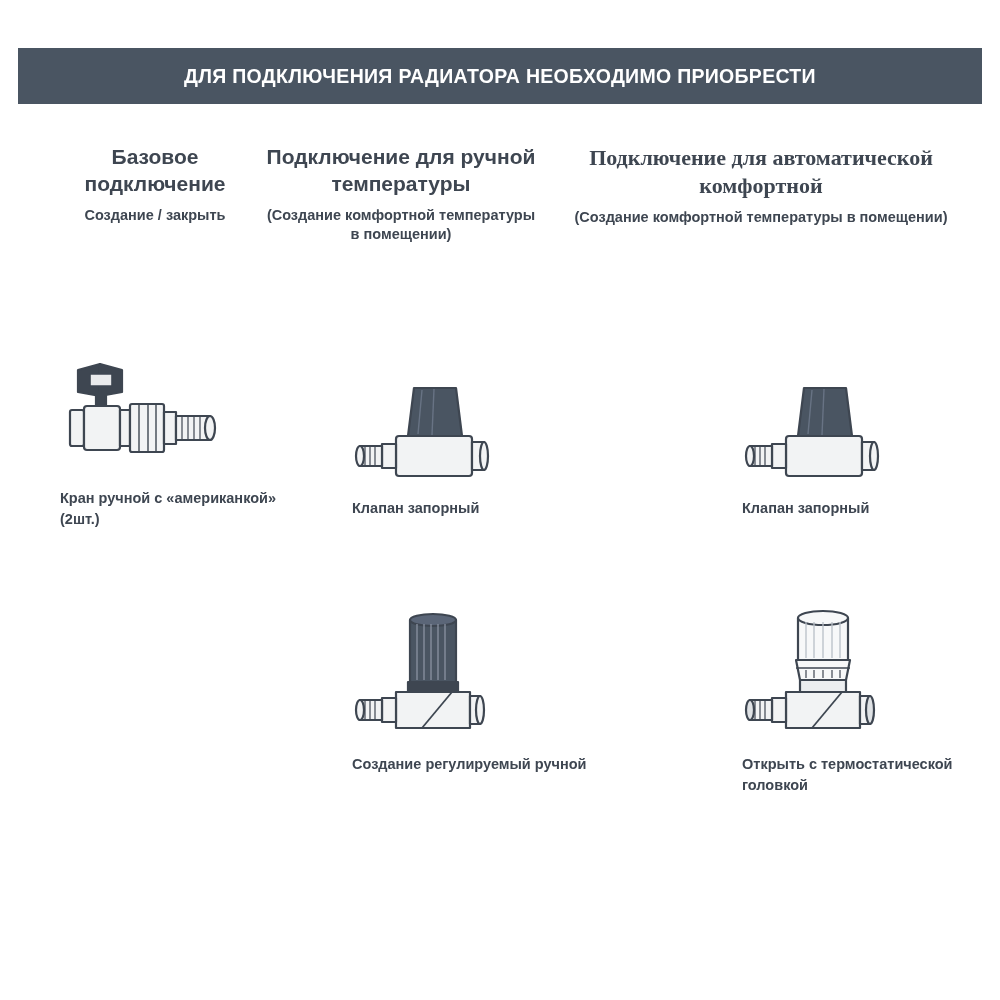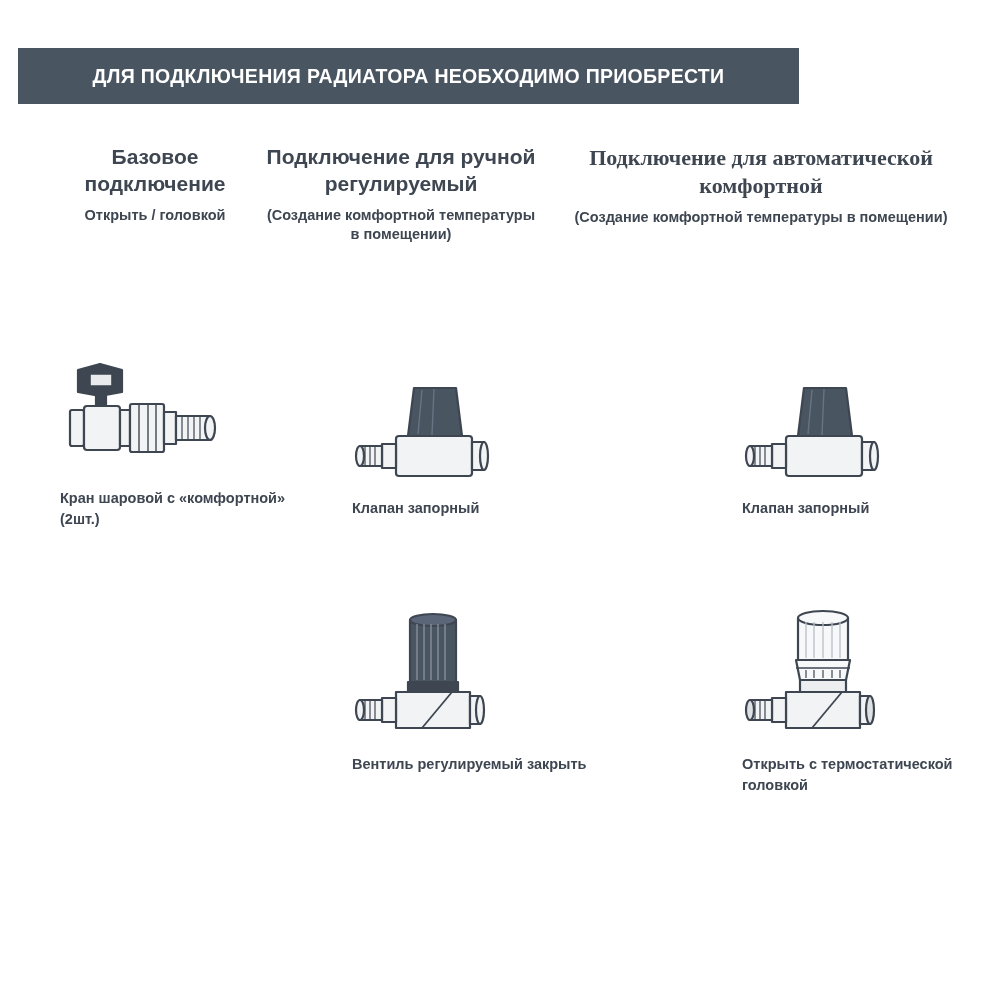--- a/index.html
+++ b/index.html
@@ -15,21 +15,21 @@
     color: #3e4651;
     position: relative;
     overflow: hidden;
   }
 
   
   .header-banner {
     position: absolute;
     left: 18px;
     top: 48px;
-    width: 781px;
+    width: 964px;
     height: 56px;
     background: #4a5562;
     display: flex;
     align-items: center;
     justify-content: center;
   }
   .header-banner .title {
     color: #ffffff;
     font-size: 19.5px;
     font-weight: bold;
@@ -108,25 +108,25 @@
 <body>
 
 <div class="header-banner">
   <div class="title">ДЛЯ ПОДКЛЮЧЕНИЯ РАДИАТОРА НЕОБХОДИМО ПРИОБРЕСТИ</div>
 </div>
 
 <div class="columns">
 
   <div class="col-head" id="col-head-basic">
     <div class="head-title">Базовое подключение</div>
-    <div class="head-sub">Открыть / головкой</div>
+    <div class="head-sub">Создание / закрыть</div>
   </div>
 
   <div class="col-head" id="col-head-manual">
-    <div class="head-title">Подключение для ручной регулируемый</div>
+    <div class="head-title">Подключение для ручной температуры</div>
     <div class="head-sub">(Создание комфортной температуры в помещении)</div>
   </div>
 
   <div class="col-head serif" id="col-head-auto">
     <div class="head-title">Подключение для автоматической комфортной</div>
     <div class="head-sub">(Создание комфортной температуры в помещении)</div>
   </div>
 
 </div>
 
@@ -152,21 +152,21 @@
         <rect x="104" y="60" width="12" height="32"></rect>
         <rect x="116" y="64" width="34" height="24"></rect>
         <line x1="122" y1="64" x2="122" y2="88" stroke-width="1.2"></line>
         <line x1="128" y1="64" x2="128" y2="88" stroke-width="1.2"></line>
         <line x1="134" y1="64" x2="134" y2="88" stroke-width="1.2"></line>
         <line x1="140" y1="64" x2="140" y2="88" stroke-width="1.2"></line>
         <ellipse cx="150" cy="76" rx="5" ry="12"></ellipse>
       </g>
     </svg>
   </div>
-  <div class="caption">Кран шаровой с «комфортной» (2шт.)</div>
+  <div class="caption">Кран ручной с «американкой» (2шт.)</div>
 </div>
 
 <div class="item" id="item-stop-manual">
   <div class="art">
     <svg width="150" height="112" viewBox="0 0 150 112">
       <g fill="#f2f3f4" stroke="#3e4651" stroke-width="2.2" stroke-linejoin="round">
 
         <path d="M62 8 L104 8 L110 56 L56 56 Z" fill="#4a5562" stroke="#3e4651"></path>
         <line x1="70" y1="10" x2="66" y2="54" stroke="#687384" stroke-width="1.4"></line>
         <line x1="82" y1="9" x2="80" y2="55" stroke="#687384" stroke-width="1.4"></line>
@@ -234,21 +234,21 @@
         <line x1="13" y1="92" x2="13" y2="112" stroke-width="1.2"></line>
         <line x1="18" y1="92" x2="18" y2="112" stroke-width="1.2"></line>
         <line x1="23" y1="92" x2="23" y2="112" stroke-width="1.2"></line>
         <ellipse cx="8" cy="102" rx="4" ry="10"></ellipse>
 
         <rect x="118" y="88" width="10" height="28"></rect>
         <ellipse cx="128" cy="102" rx="4" ry="14"></ellipse>
       </g>
     </svg>
   </div>
-  <div class="caption">Вентиль регулируемый закрыть</div>
+  <div class="caption">Создание регулируемый ручной</div>
 </div>
 
 <div class="item" id="item-thermo-valve">
   <div class="art">
     <svg width="150" height="140" viewBox="0 0 150 140">
       <g fill="#f7f8f9" stroke="#3e4651" stroke-width="2.2" stroke-linejoin="round">
 
         <path d="M56 10 L106 10 L106 52 L56 52 Z"></path>
         <ellipse cx="81" cy="10" rx="25" ry="7"></ellipse>
         <g stroke="#b9bfc7" stroke-width="1.3">

